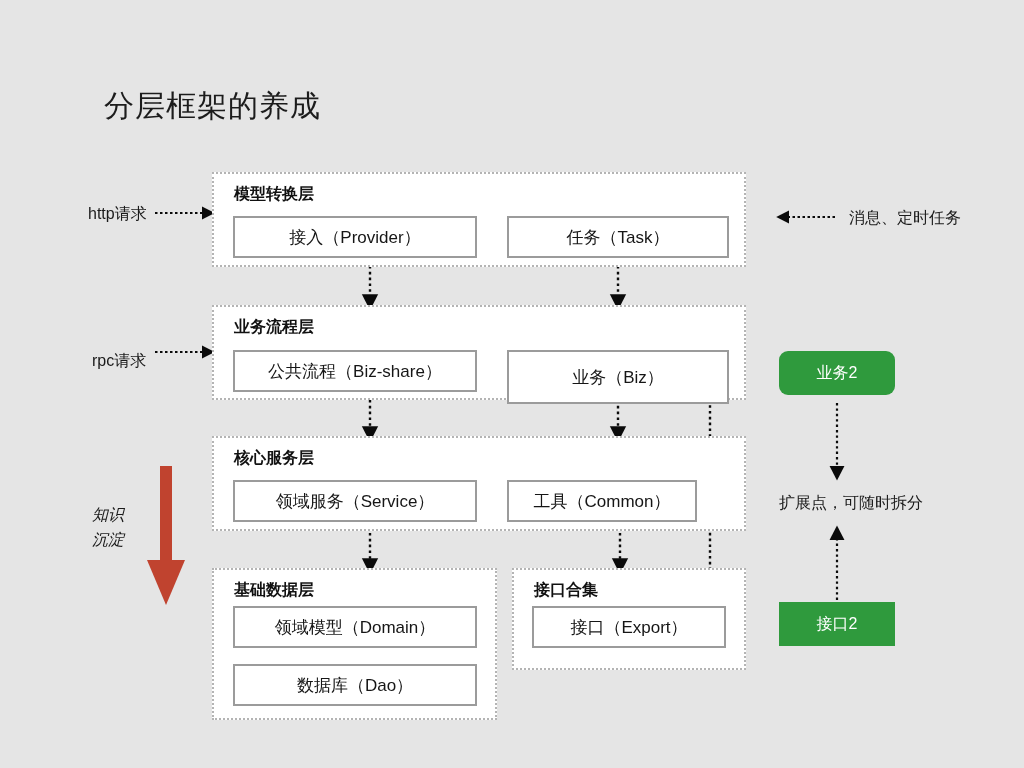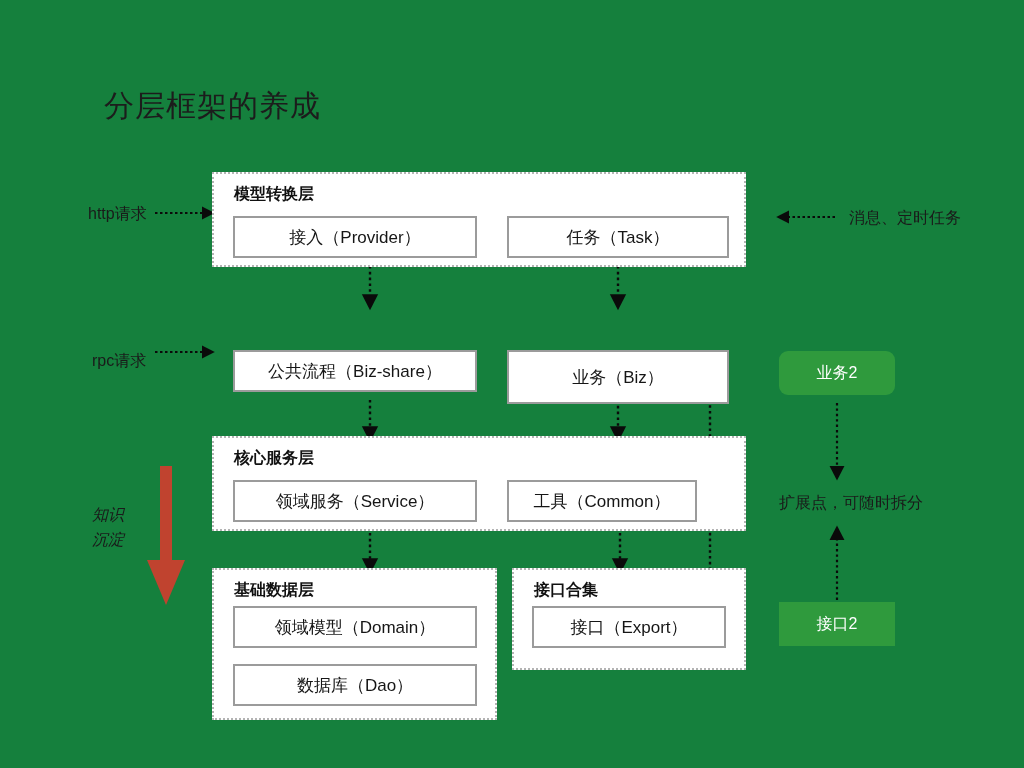--- a/index.html
+++ b/index.html
@@ -8,21 +8,21 @@
     background: #ffffff;
   }
   body {
     font-family: "Liberation Sans", "DejaVu Sans", sans-serif;
     color: #1a1a1a;
   }
   #canvas {
     position: relative;
     width: 1024px;
     height: 768px;
-    background: #15803d;
+    background: #e5e5e5;
     overflow: hidden;
   }
   
   #page-title {
     position: absolute;
     left: 104px;
     top: 86px;
     font-size: 30px;
     font-weight: 400;
     letter-spacing: 1px;
@@ -138,20 +138,23 @@
       <path d="M147,560 L185,560 L166,605 z" fill="#c0432f"></path>
     </g>
   </svg>
 
   <div class="layer-box" style="left:212px; top:172px; width:534px; height:95px;">
     <div class="layer-title">模型转换层</div>
   </div>
   <div class="comp-box" style="left:233px; top:216px; width:244px; height:42px;">接入（Provider）</div>
   <div class="comp-box" style="left:507px; top:216px; width:222px; height:42px;">任务（Task）</div>
 
+  <div class="layer-box" style="left:212px; top:305px; width:534px; height:95px;">
+    <div class="layer-title">业务流程层</div>
+  </div>
   <div class="comp-box" style="left:233px; top:350px; width:244px; height:42px;">公共流程（Biz-share）</div>
   <div class="comp-box" style="left:507px; top:350px; width:222px; height:54px;">业务（Biz）</div>
 
   <div class="layer-box" style="left:212px; top:436px; width:534px; height:95px;">
     <div class="layer-title">核心服务层</div>
   </div>
   <div class="comp-box" style="left:233px; top:480px; width:244px; height:42px;">领域服务（Service）</div>
   <div class="comp-box" style="left:507px; top:480px; width:190px; height:42px;">工具（Common）</div>
 
   <div class="layer-box" style="left:212px; top:568px; width:285px; height:152px;">

